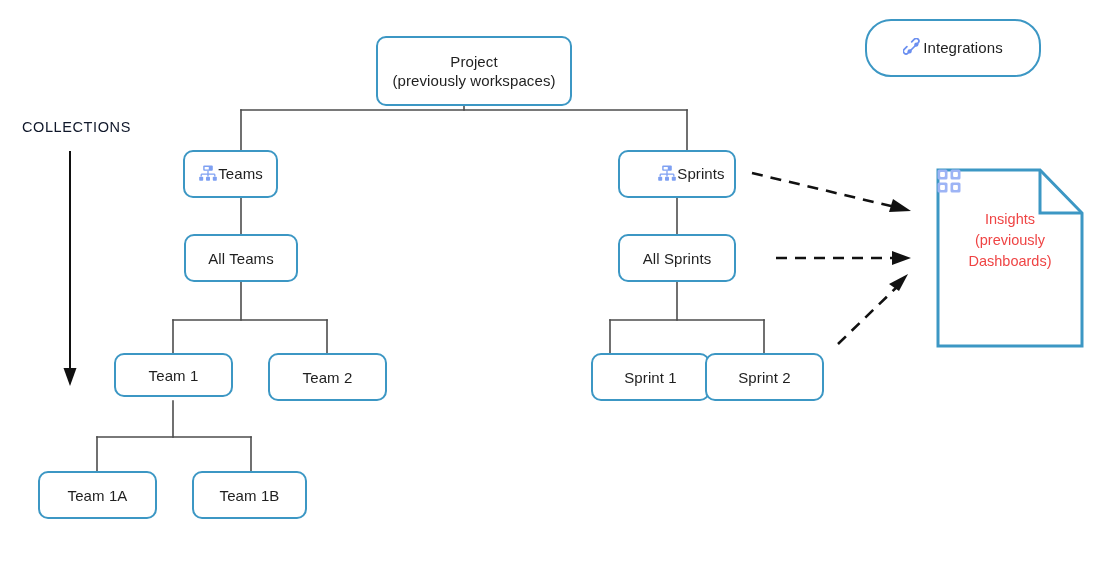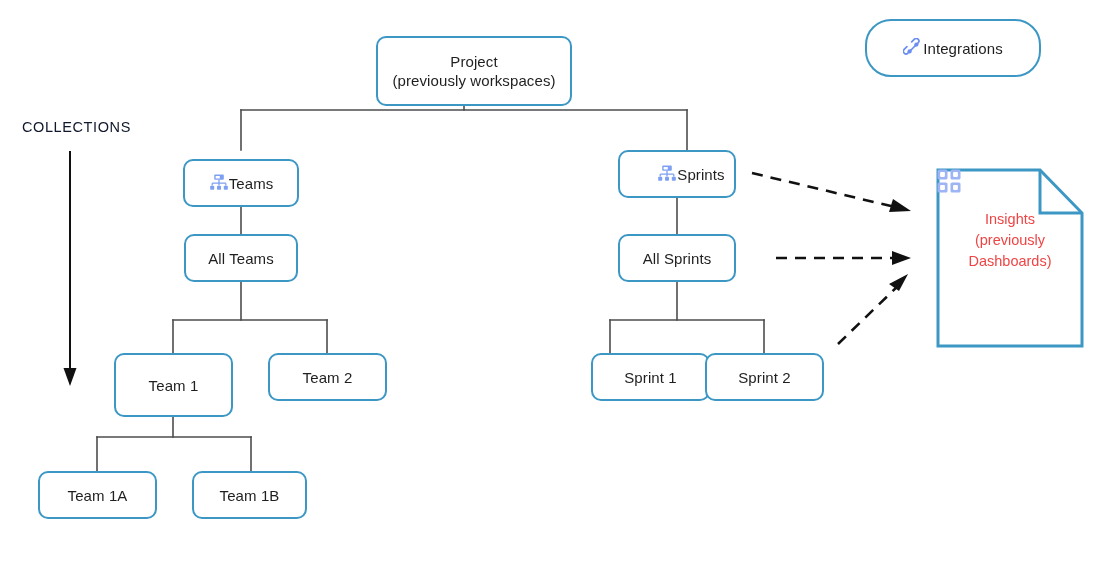--- a/index.html
+++ b/index.html
@@ -44,21 +44,21 @@
     z-index: 3;
   }
   .node.pill {
     border-radius: 26px;
   }
   .node .label {
     white-space: pre-line;
   }
   .node .with-icon {
     display: flex;
-    align-items: center;
+    align-items: flex-start;
     justify-content: center;
     gap: 0;
   }
   .ico {
     display: inline-block;
     line-height: 0;
     flex: 0 0 auto;
   }
   
   #collections-label {
@@ -172,21 +172,21 @@
             <path d="M7.0 13.0 L13.0 7.0"></path>
           </g>
           <circle cx="6.6" cy="13.4" r="2.1" fill="#6b8ff0"></circle>
           <circle cx="13.4" cy="6.6" r="2.1" fill="#6b8ff0"></circle>
         </svg>
       </span>
       <span class="label">Integrations</span>
     </span>
   </div>
 
-  <div class="node" style="left:183px; top:159px; width:116px; height:48px;">
+  <div class="node" style="left:183px; top:150px; width:95px; height:48px;">
     <span class="with-icon">
       <span class="ico">
         <svg width="20" height="20" viewBox="0 0 20 20" xmlns="http://www.w3.org/2000/svg">
           <rect x="5.2" y="1.6" width="9.6" height="5.2" rx="1" fill="#7ea0f2"></rect>
           <rect x="6.6" y="3.0" width="4.2" height="2.4" rx="0.5" fill="#ffffff"></rect>
           <path d="M10 6.8 L10 10.2 M3.2 10.2 L16.8 10.2 M3.2 10.2 L3.2 12.6 M10 10.2 L10 12.6 M16.8 10.2 L16.8 12.6" stroke="#7ea0f2" stroke-width="1.3" fill="none"></path>
           <rect x="1.2" y="12.8" width="4.0" height="4.0" rx="0.8" fill="#7ea0f2"></rect>
           <rect x="8.0" y="12.8" width="4.0" height="4.0" rx="0.8" fill="#7ea0f2"></rect>
           <rect x="14.8" y="12.8" width="4.0" height="4.0" rx="0.8" fill="#7ea0f2"></rect>
         </svg>
@@ -212,21 +212,21 @@
   </div>
 
   <div class="node" style="left:184px; top:234px; width:114px; height:48px;">
     <span class="label">All Teams</span>
   </div>
 
   <div class="node" style="left:618px; top:234px; width:118px; height:48px;">
     <span class="label">All Sprints</span>
   </div>
 
-  <div class="node" style="left:114px; top:353px; width:119px; height:64px;">
+  <div class="node" style="left:114px; top:353px; width:119px; height:44px;">
     <span class="label">Team 1</span>
   </div>
 
   <div class="node" style="left:268px; top:353px; width:119px; height:48px;text-align:center;">
     <span class="label">Team 2</span>
   </div>
 
   <div class="node" style="left:551px; top:353px; width:119px; height:48px;margin-left:40px;">
     <span class="label">Sprint 1</span>
   </div>

